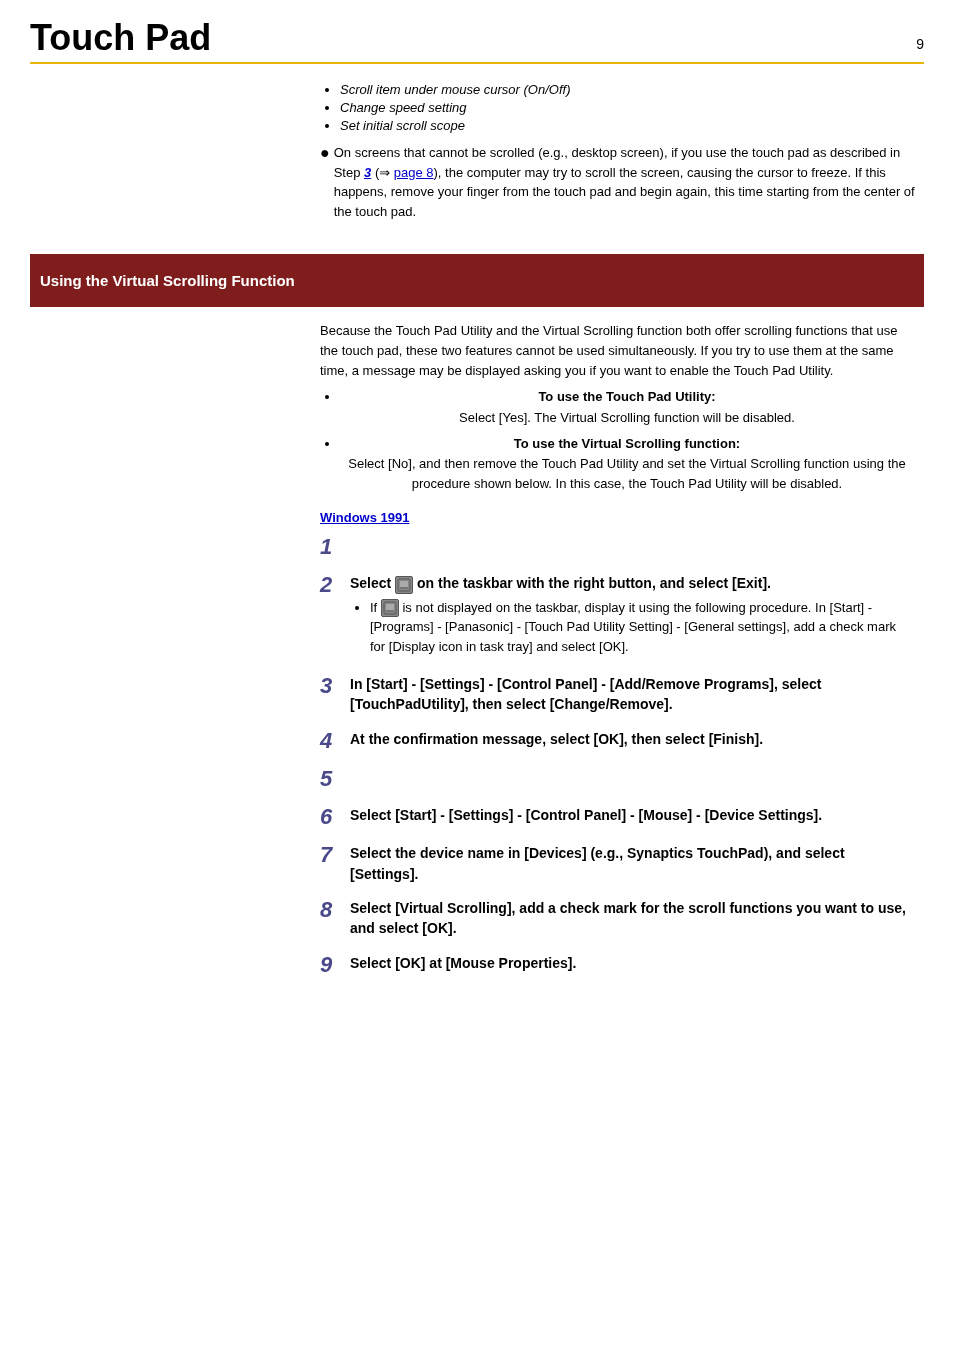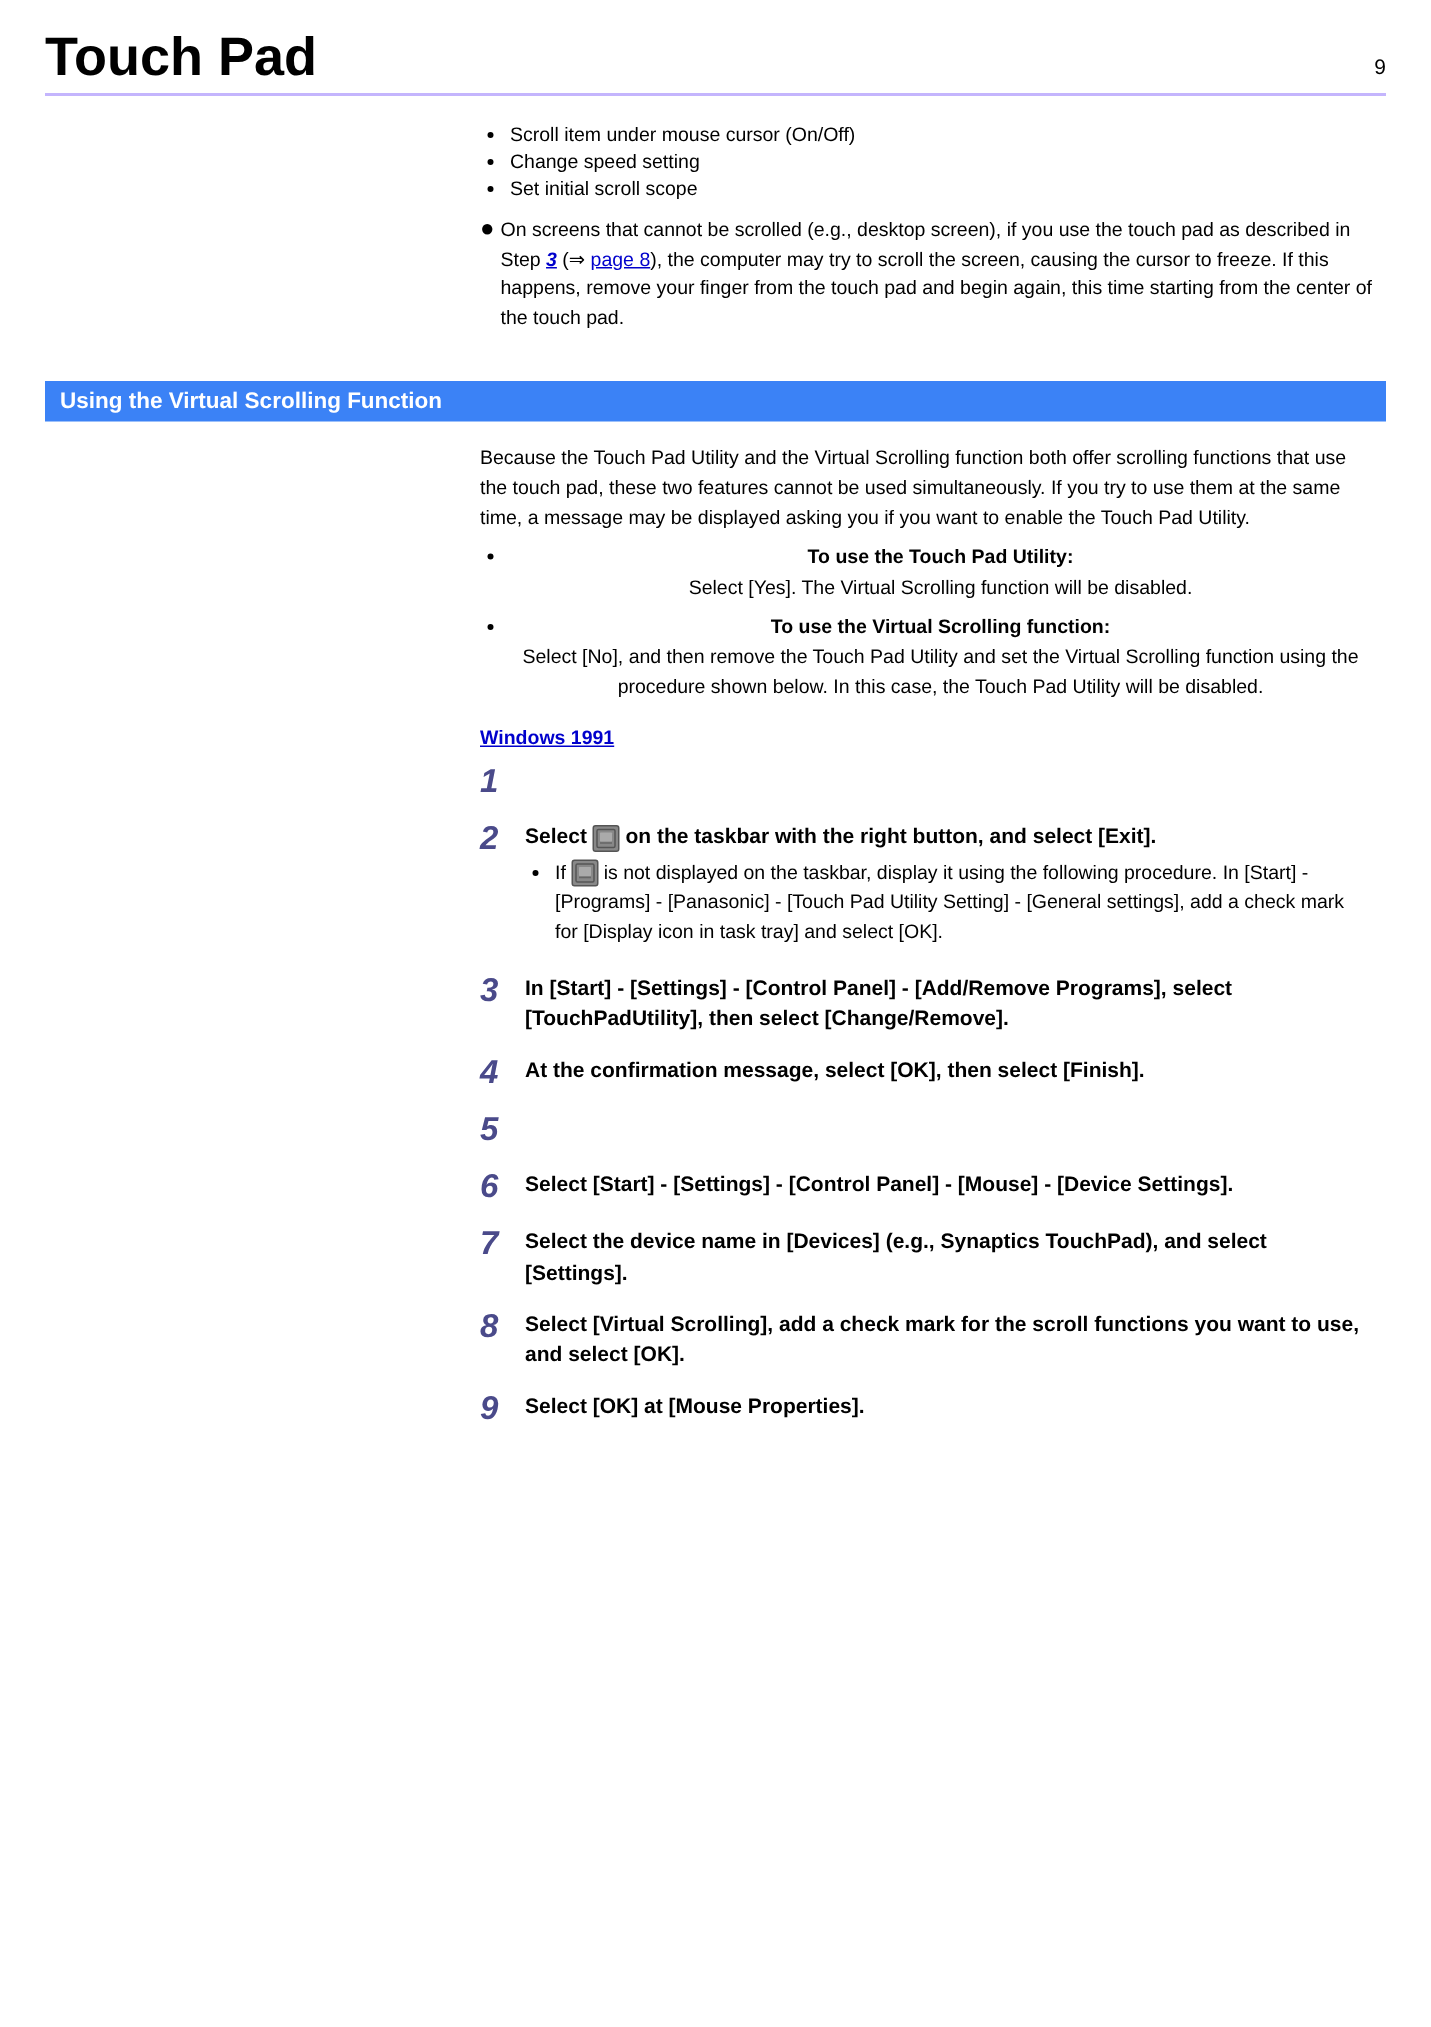--- a/index.html
+++ b/index.html
@@ -18,38 +18,39 @@
     .page-container {
       width: 954px;
       min-height: 1351px;
       padding: 20px 30px 40px 30px;
       position: relative;
     }
     .page-header {
       display: flex;
       align-items: flex-end;
       justify-content: space-between;
-      border-bottom: 2px solid #c4b5fd;
+      border-bottom: 2px solid #eab308;
       padding-bottom: 6px;
       margin-bottom: 18px;
     }
     .page-title {
       font-size: 36px;
       font-weight: bold;
       color: #000000;
       line-height: 1;
     }
     .page-number {
       font-size: 14px;
       color: #000000;
       padding-bottom: 4px;
     }
     .intro-bullets {
       margin-left: 290px;
       margin-bottom: 10px;
+      font-style: italic;
     }
     .intro-bullets ul {
       list-style: disc;
       padding-left: 20px;
       margin-bottom: 8px;
     }
     .intro-bullets ul li {
       margin-bottom: 3px;
       font-size: 13px;
     }
@@ -69,25 +70,25 @@
     }
     .bullet-note-text {
       flex: 1;
     }
     .link-text {
       color: #0000cc;
       text-decoration: underline;
       cursor: pointer;
     }
     .section-header {
-      background: #3b82f6;
+      background: #7f1d1d;
       color: #ffffff;
       font-size: 15px;
       font-weight: bold;
-      padding: 5px 10px;
+      padding: 18px 10px;
       margin-bottom: 14px;
       margin-top: 33px;
     }
     .section-content {
       margin-left: 290px;
       margin-right: 10px;
       margin-bottom: 16px;
       font-size: 13px;
       line-height: 1.55;
     }

